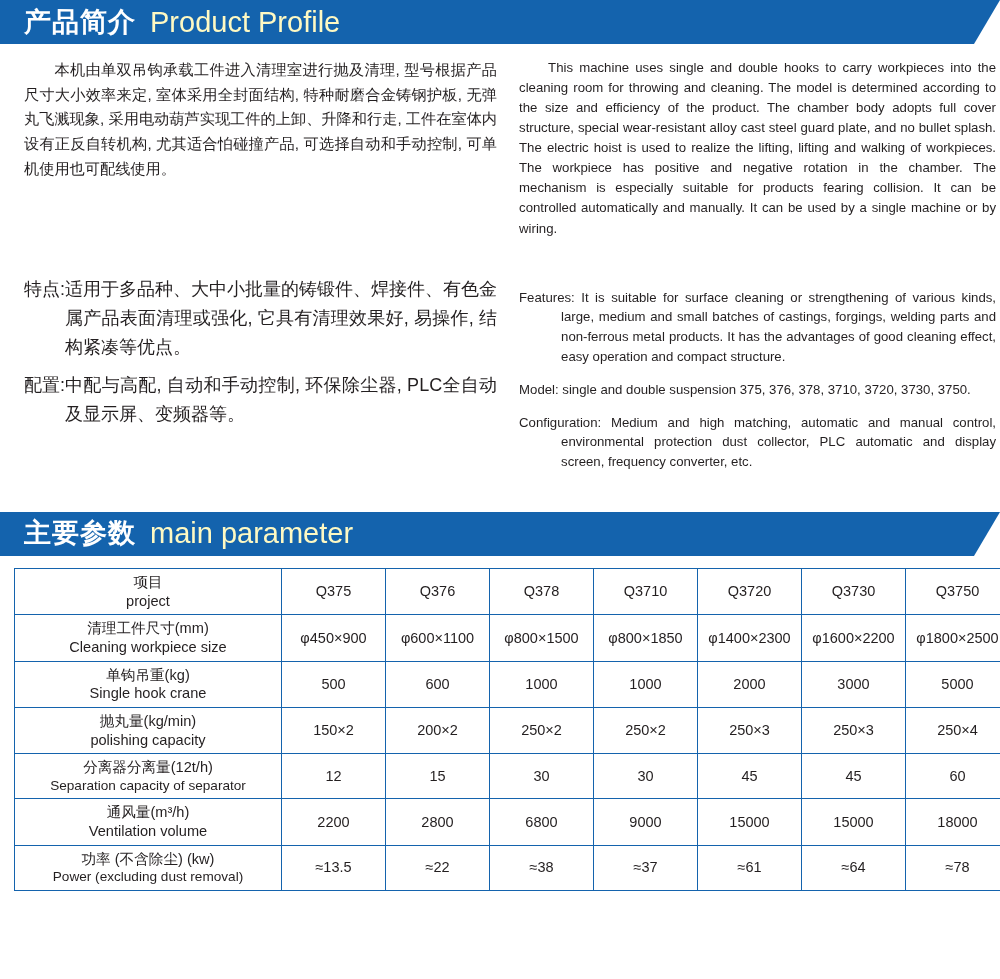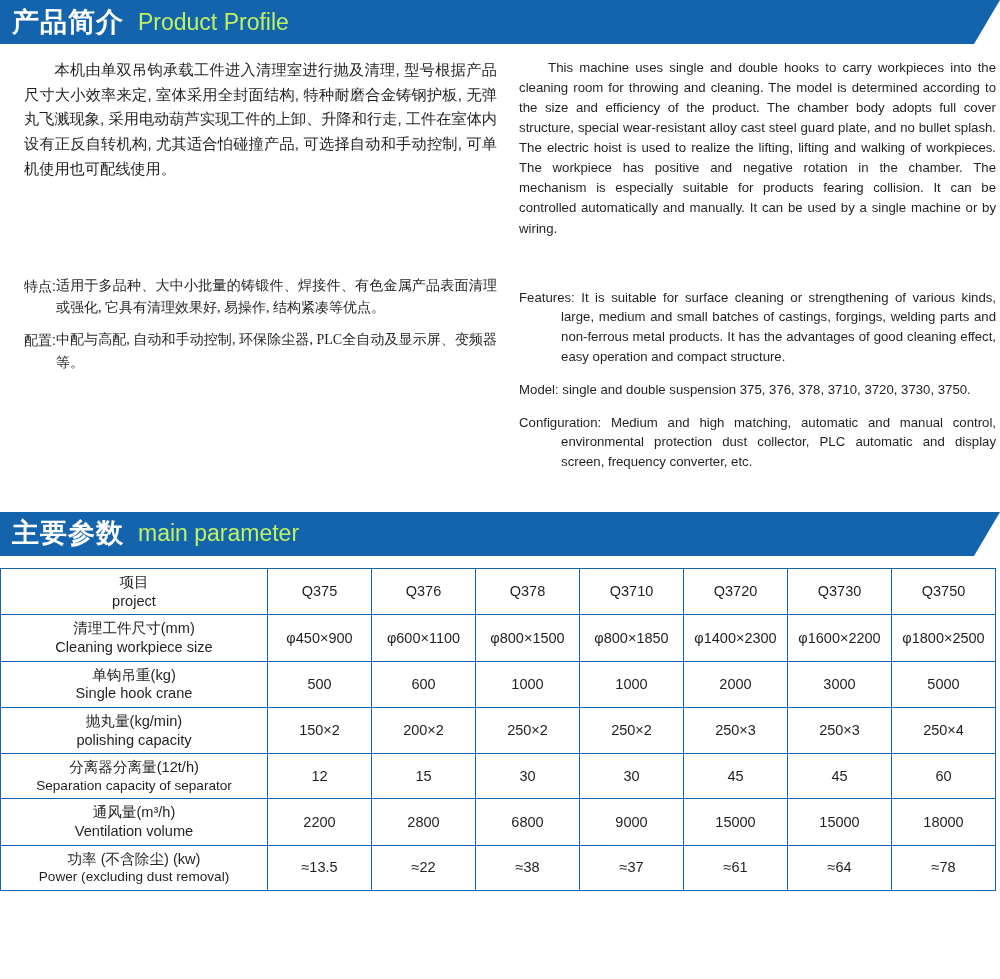--- a/index.html
+++ b/index.html
@@ -21,32 +21,32 @@
   }
 
   
   .section-bar {
     position: relative;
     height: 44px;
     background: #1463ad;
     display: flex;
     align-items: center;
     box-sizing: border-box;
-    padding-left: 12px;
+    padding-left: 24px;
   }
   .section-bar .cn {
     color: #ffffff;
     font-size: 27px;
     font-weight: bold;
     letter-spacing: 1px;
     line-height: 1;
   }
   .section-bar .en {
-    color: #bef264;
-    font-size: 23px;
+    color: #fef9c3;
+    font-size: 29px;
     margin-left: 14px;
     line-height: 1;
     font-weight: normal;
   }
   .bar-tail {
     position: absolute;
     right: 0;
     top: 0;
     height: 44px;
     width: 26px;
@@ -96,50 +96,49 @@
     line-height: 1.52;
     text-align: justify;
     color: #231f20;
     text-indent: 2.2em;
   }
 
   
   .feat-row {
     display: flex;
     margin-bottom: 9px;
-    font-size: 14px;
+    font-size: 18px;
     line-height: 1.62;
     color: #231f20;
   }
   .feat-row .lbl {
     white-space: nowrap;
   }
   .feat-row .val {
     text-align: justify;
     text-justify: inter-ideograph;
     flex: 1;
-    font-family: Liberation Serif, serif;
   }
   .en-block {
     margin-bottom: 10px;
     font-size: 13.2px;
     line-height: 1.5;
     text-align: justify;
     color: #231f20;
   }
   .en-block .hang {
     display: block;
     padding-left: 42px;
     text-indent: -42px;
     margin-top: 13px;
   }
 
   
   .tbl-wrap {
-    padding: 0 0;
+    padding: 0 14px;
     margin-top: 12px;
   }
   table.params {
     border-collapse: collapse;
     width: 996px;
     table-layout: fixed;
   }
   table.params td {
     border: 1px solid #1463ad;
     text-align: center;

